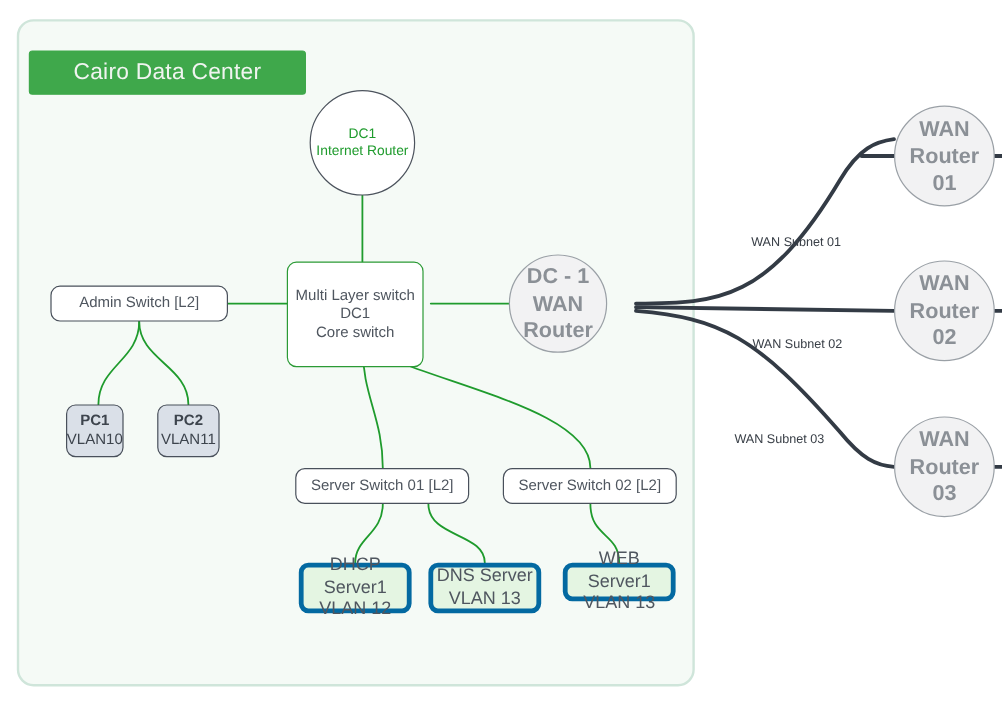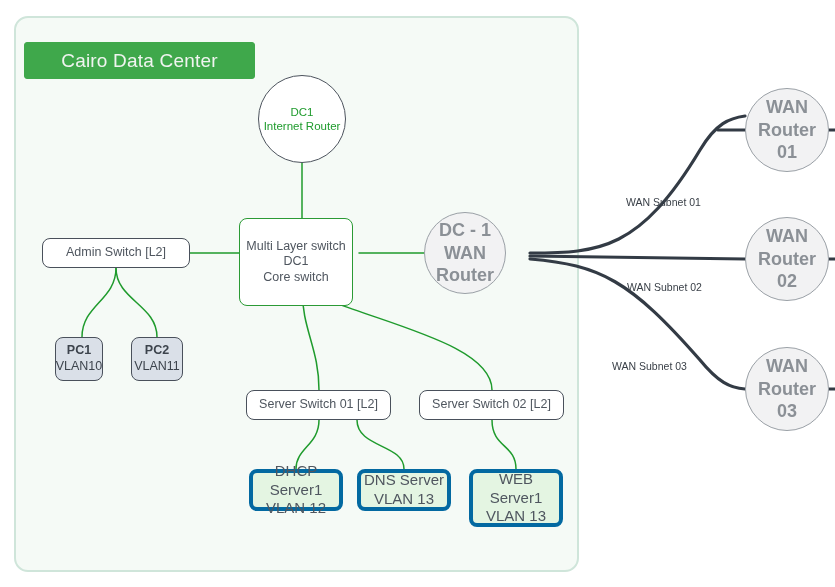--- a/index.html
+++ b/index.html
@@ -176,21 +176,21 @@
         <div>Server Switch 02 [L2]</div>
       </div>
       <div class="node rect st-greenfill" style="left: 249px; top: 469px; width: 94px; height: 42px;">
         <div>DHCP Server1</div>
         <div>VLAN 12</div>
       </div>
       <div class="node rect st-greenfill" style="left: 357px; top: 469px; width: 94px; height: 42px;">
         <div>DNS Server</div>
         <div>VLAN 13</div>
       </div>
-      <div class="node rect st-greenfill" style="left: 469px; top: 469px; width: 94px; height: 58px;">
+      <div class="node rect st-greenfill" style="left: 469px; top: 469px; width: 94px; height: 32px;">
         <div>WEB Server1</div>
         <div>VLAN 13</div>
       </div>
       <div class="node circ st-greycirc" style="left: 745px; top: 88px; width: 84px; height: 84px;">
         <div>WAN Router</div>
         <div>01</div>
       </div>
       <div class="node circ st-greycirc" style="left: 745px; top: 217px; width: 84px; height: 84px;">
         <div>WAN Router</div>
         <div>02</div>

